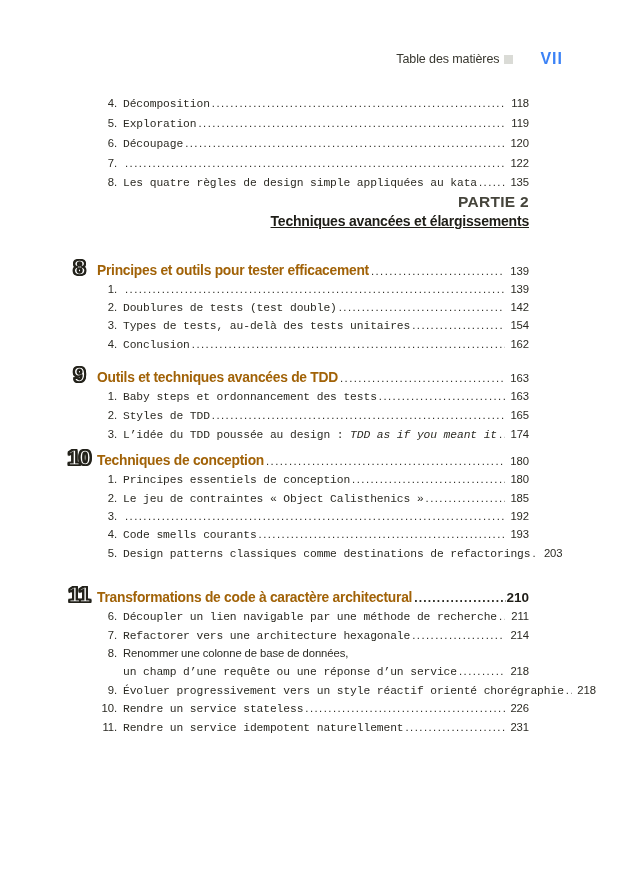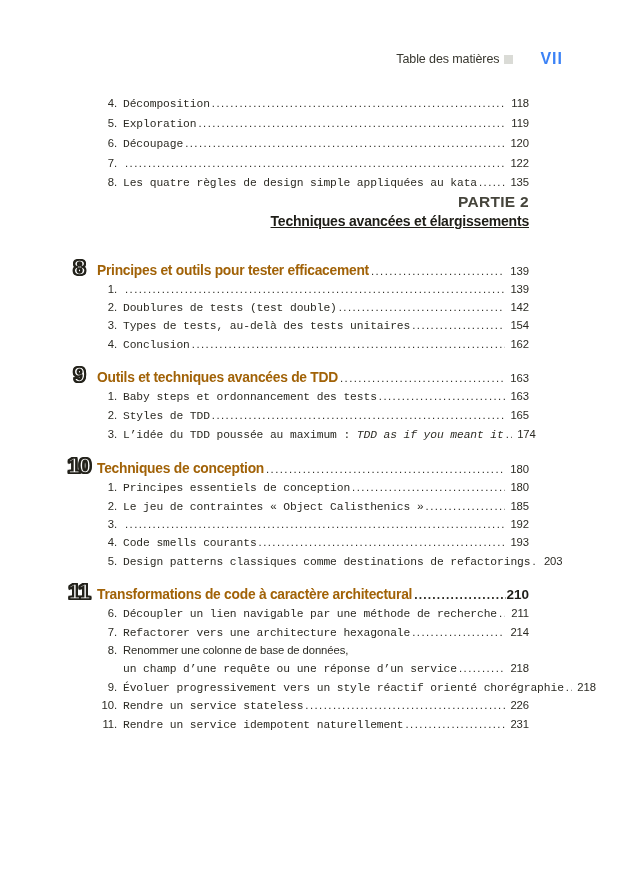--- a/index.html
+++ b/index.html
@@ -50,22 +50,22 @@
     letter-spacing:0.3px; color:#45443b;
   }
   .part-title {
     font-size:14px; font-weight:bold; line-height:20px;
     letter-spacing:-0.2px; color:#1e1d17;text-decoration:underline;
   }
 
   
   .ch-8  { margin-top:27px; }
   .ch-9  { margin-top:11px; }
-  .ch-10 { margin-top:12px; }
-  .ch-11 { margin-top:11px; }
+  .ch-10 { margin-top:4px; }
+  .ch-11 { margin-top:22px; }
 
   .ch-head { display:flex; align-items:baseline; line-height:20px; }
   .ch-num {
     flex:0 0 26px; text-align:center; margin-right:5px;
     font-weight:bold; font-size:22px; line-height:20px; letter-spacing:-1px;
     color:#ffffff;
     -webkit-text-stroke:1.6px #23221b;
     text-shadow:
       -1.4px -1.4px 0 #23221b, 1.4px -1.4px 0 #23221b,
       -1.4px  1.4px 0 #23221b, 1.4px  1.4px 0 #23221b,
@@ -185,21 +185,21 @@
         <span class="pg">163</span>
       </div>
       <div class="row">
         <span class="num">2.</span>
         <span class="lbl">Styles de TDD</span>
         <span class="dots"></span>
         <span class="pg">165</span>
       </div>
       <div class="row">
         <span class="num">3.</span>
-        <span class="lbl"><span>L’idée du TDD poussée au maximum : </span><span class="it">TDD as if you meant it</span></span>
+        <span class="lbl"><span>L’idée du TDD poussée au design : </span><span class="it">TDD as if you meant it</span></span>
         <span class="dots"></span>
         <span class="pg">174</span>
       </div>
     </div>
 
     <div class="chapter ch-10">
       <div class="ch-head">
         <span class="ch-num">10</span>
         <span class="ch-title">Techniques de conception</span>
         <span class="dots"></span>

